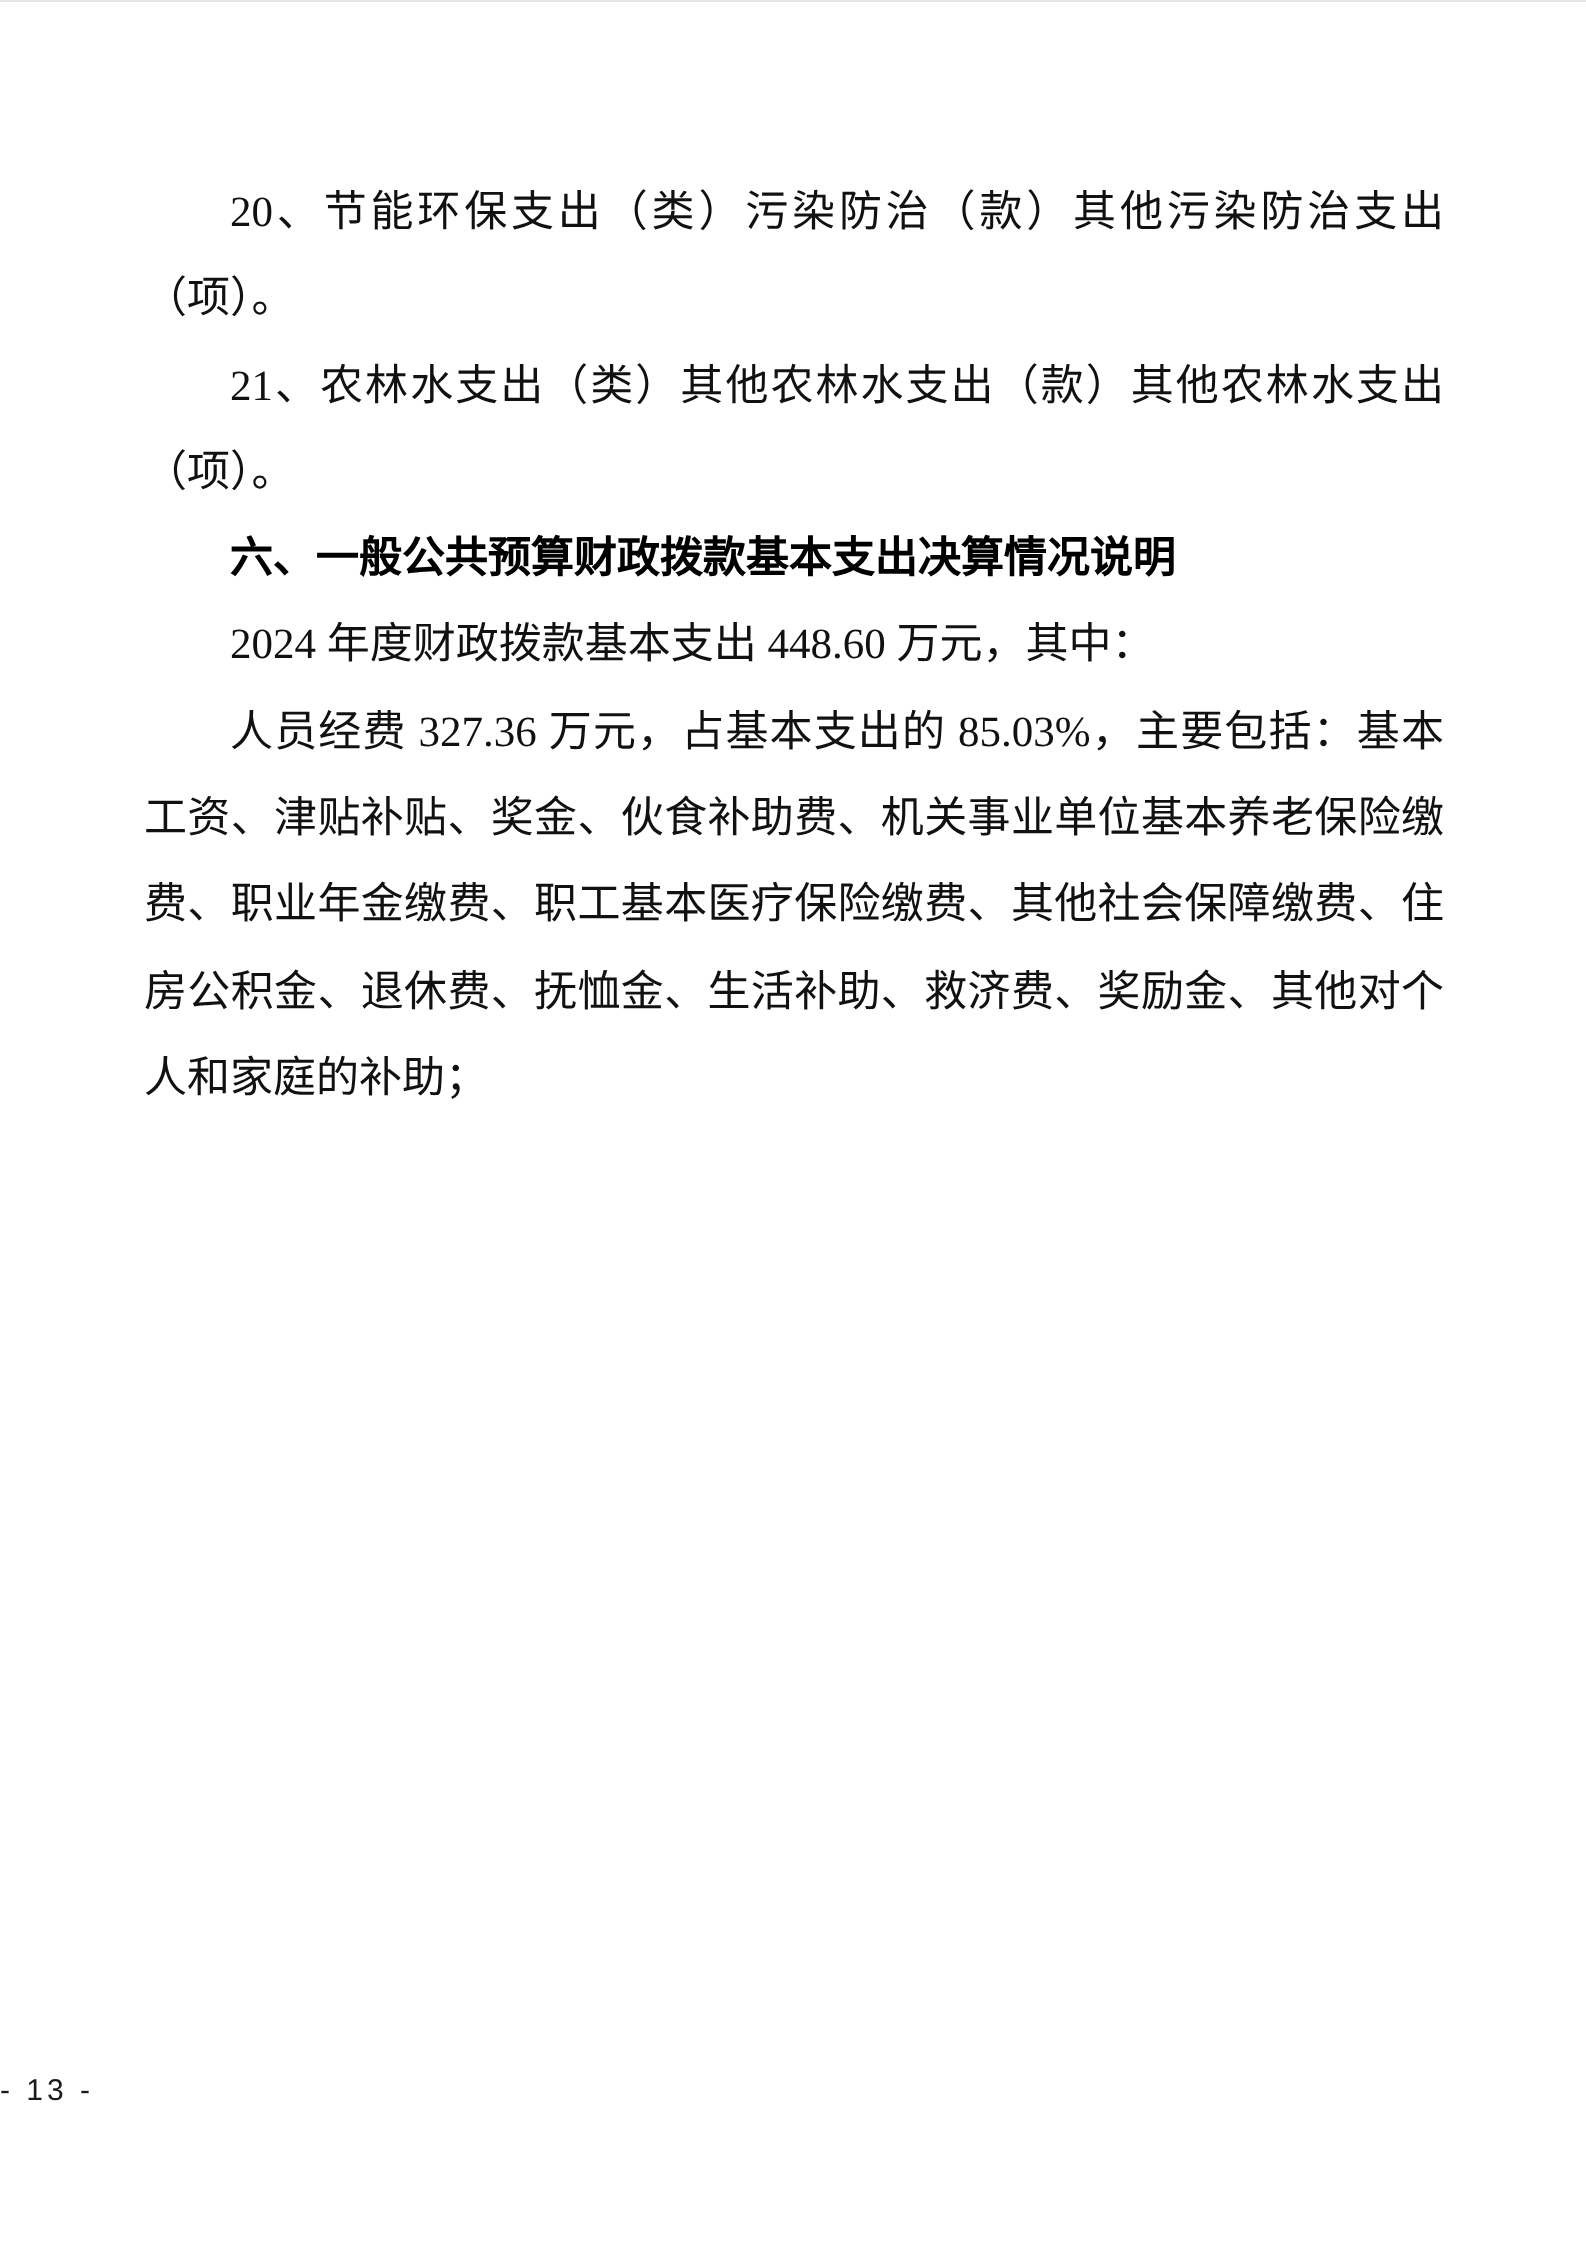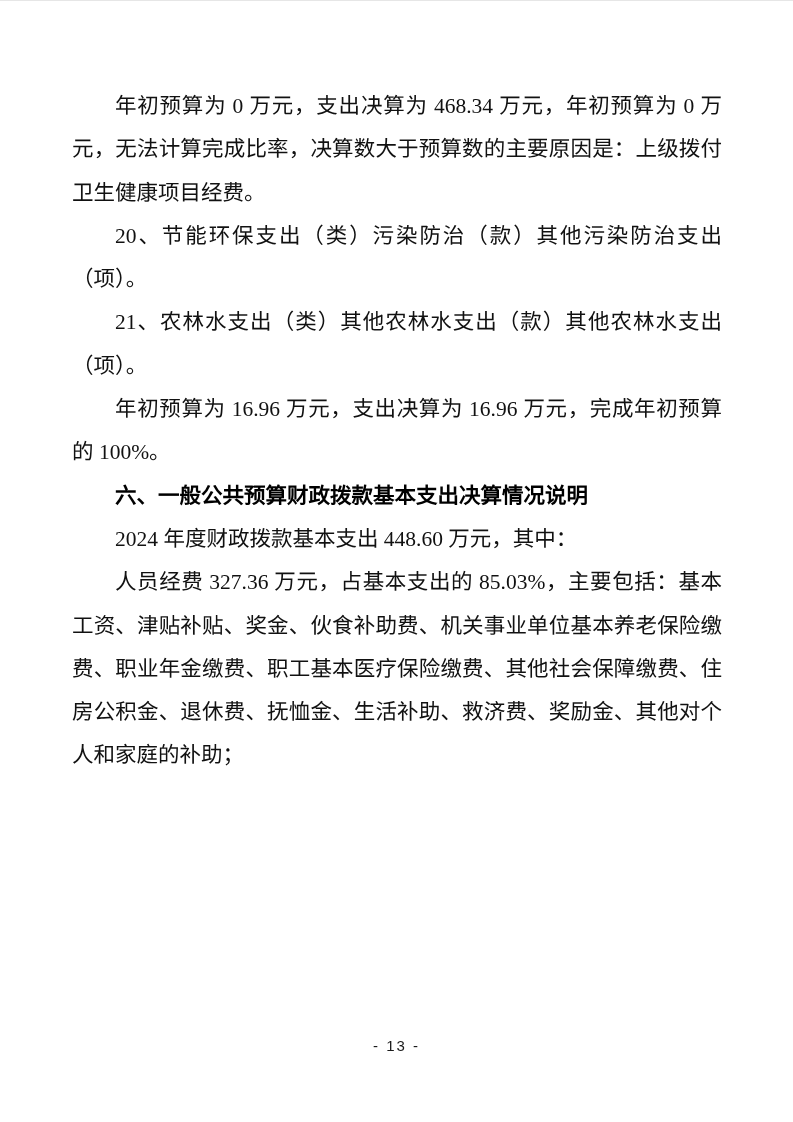--- a/index.html
+++ b/index.html
@@ -37,38 +37,36 @@
     font-family: Liberation Sans, sans-serif;
     font-weight: bold;
     text-align: left;
     color: #000000;
   }
   .page-footer {
     position: absolute;
     left: 0;
     top: 1036px;
     width: 100%;
-    text-align: center;
+    text-align: left;
   }
   .page-number {
     font-family: "Liberation Sans", "DejaVu Sans", sans-serif;
     font-size: 15px;
     color: #1a1a1a;
     letter-spacing: 2px;
   }
 </style>
 </head>
 <body>
 
 <div class="page">
   <div class="content">
-    <p class="para">年初预算为 0 万元，支出决算为 468.34 万元，年初预算为 0 万元，无法计算完成比率，决算数大于预算数的主要原因是：上级拨付卫生健康项目经费。</p>
     <p class="para">20、节能环保支出（类）污染防治（款）其他污染防治支出（项）。</p>
     <p class="para">21、农林水支出（类）其他农林水支出（款）其他农林水支出（项）。</p>
-    <p class="para">年初预算为 16.96 万元，支出决算为 16.96 万元，完成年初预算的 100%。</p>
     <p class="para heading">六、一般公共预算财政拨款基本支出决算情况说明</p>
     <p class="para">2024 年度财政拨款基本支出 448.60 万元，其中：</p>
     <p class="para">人员经费 327.36 万元，占基本支出的 85.03%，主要包括：基本工资、津贴补贴、奖金、伙食补助费、机关事业单位基本养老保险缴费、职业年金缴费、职工基本医疗保险缴费、其他社会保障缴费、住房公积金、退休费、抚恤金、生活补助、救济费、奖励金、其他对个人和家庭的补助；</p>
 
   </div>
   <div class="page-footer">
     <span class="page-number">- 13 -</span>
   </div>
 </div>
 

